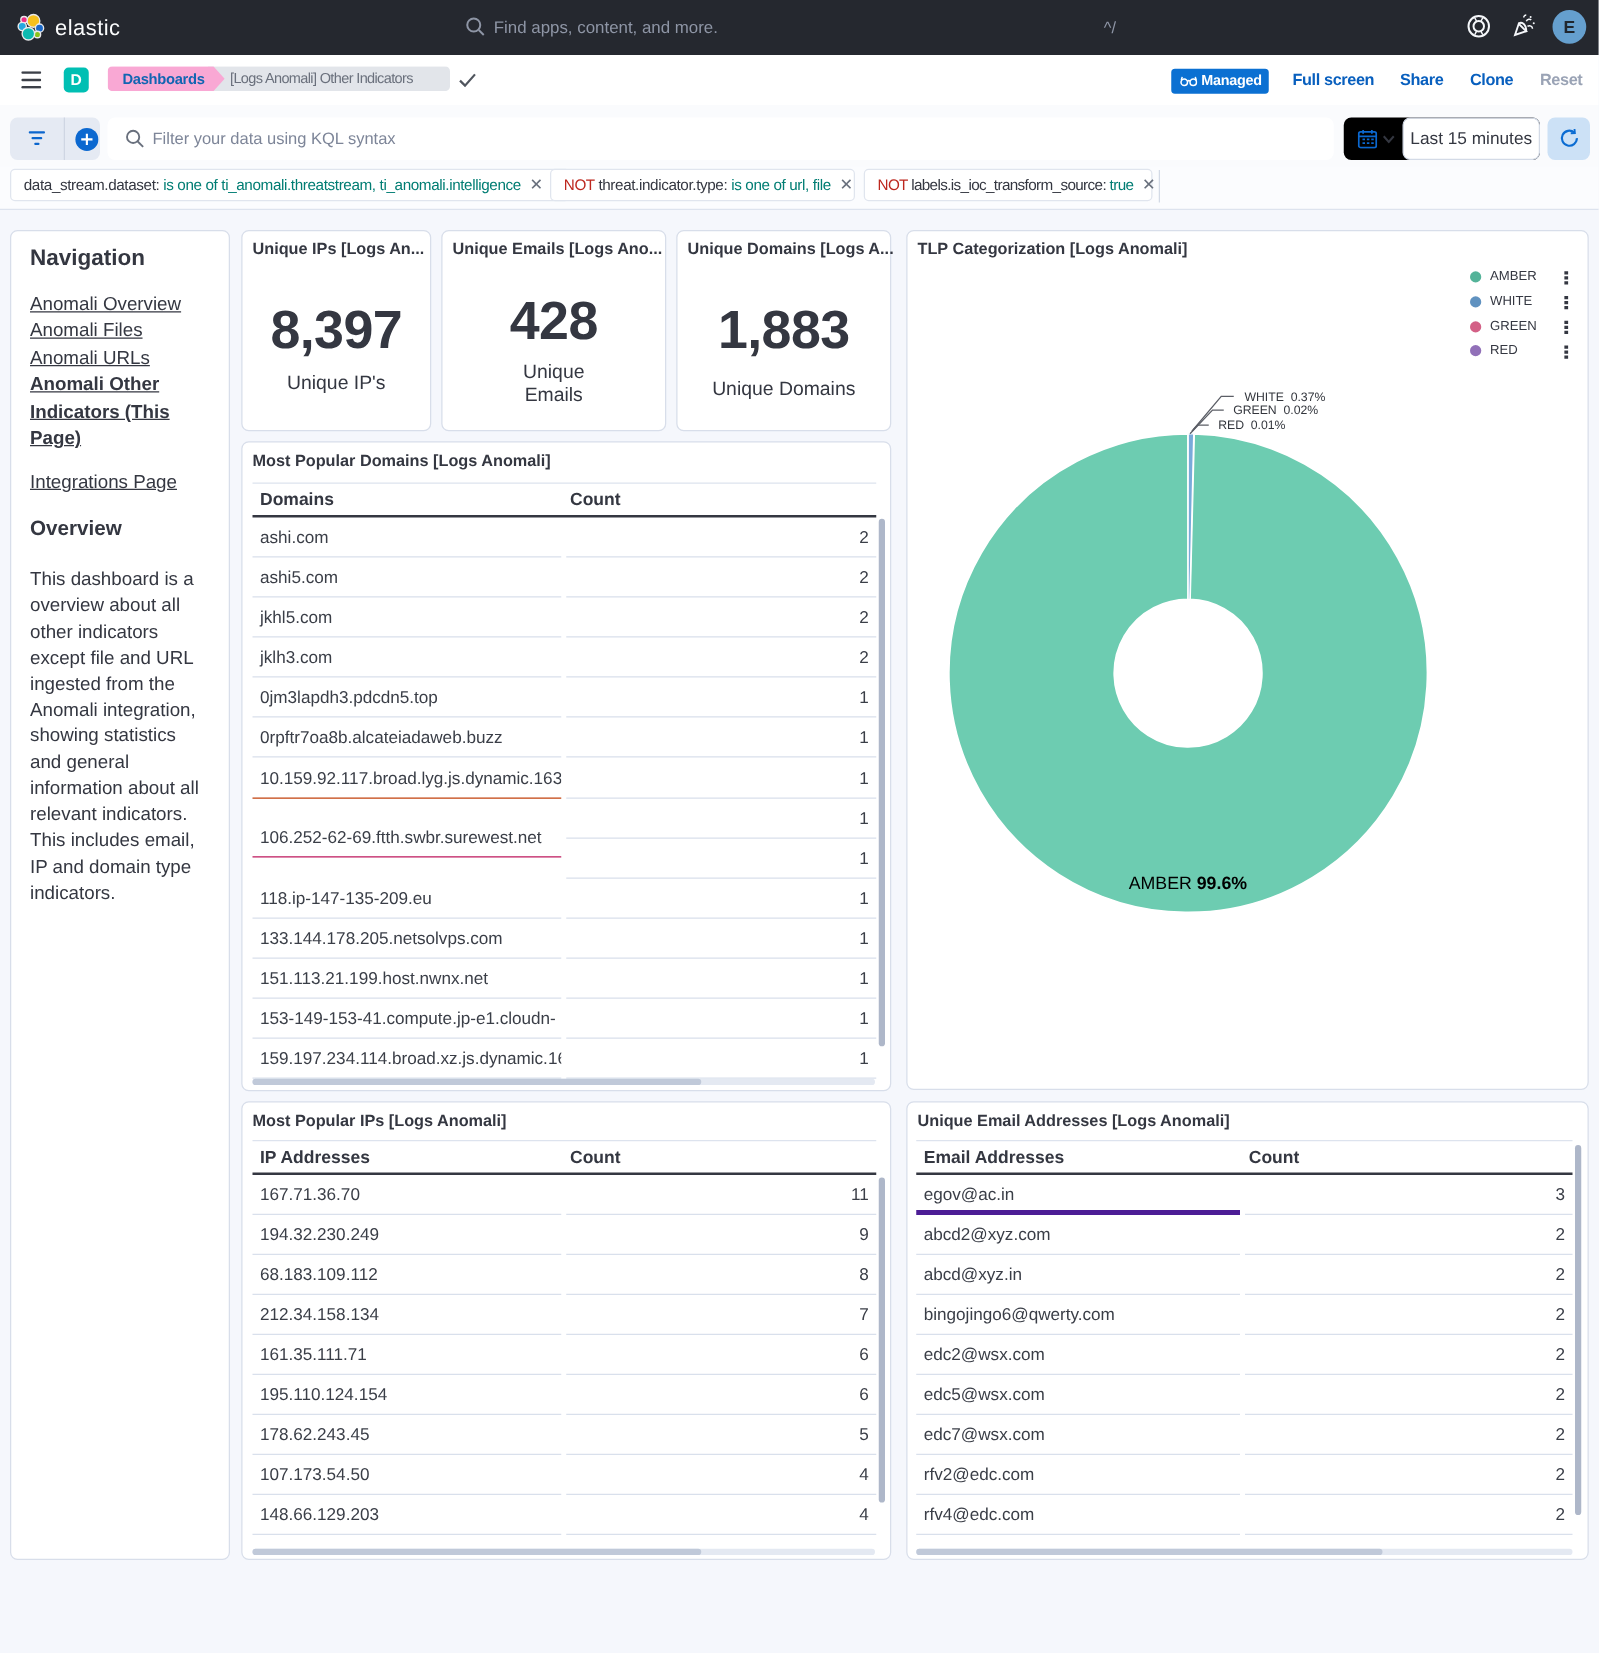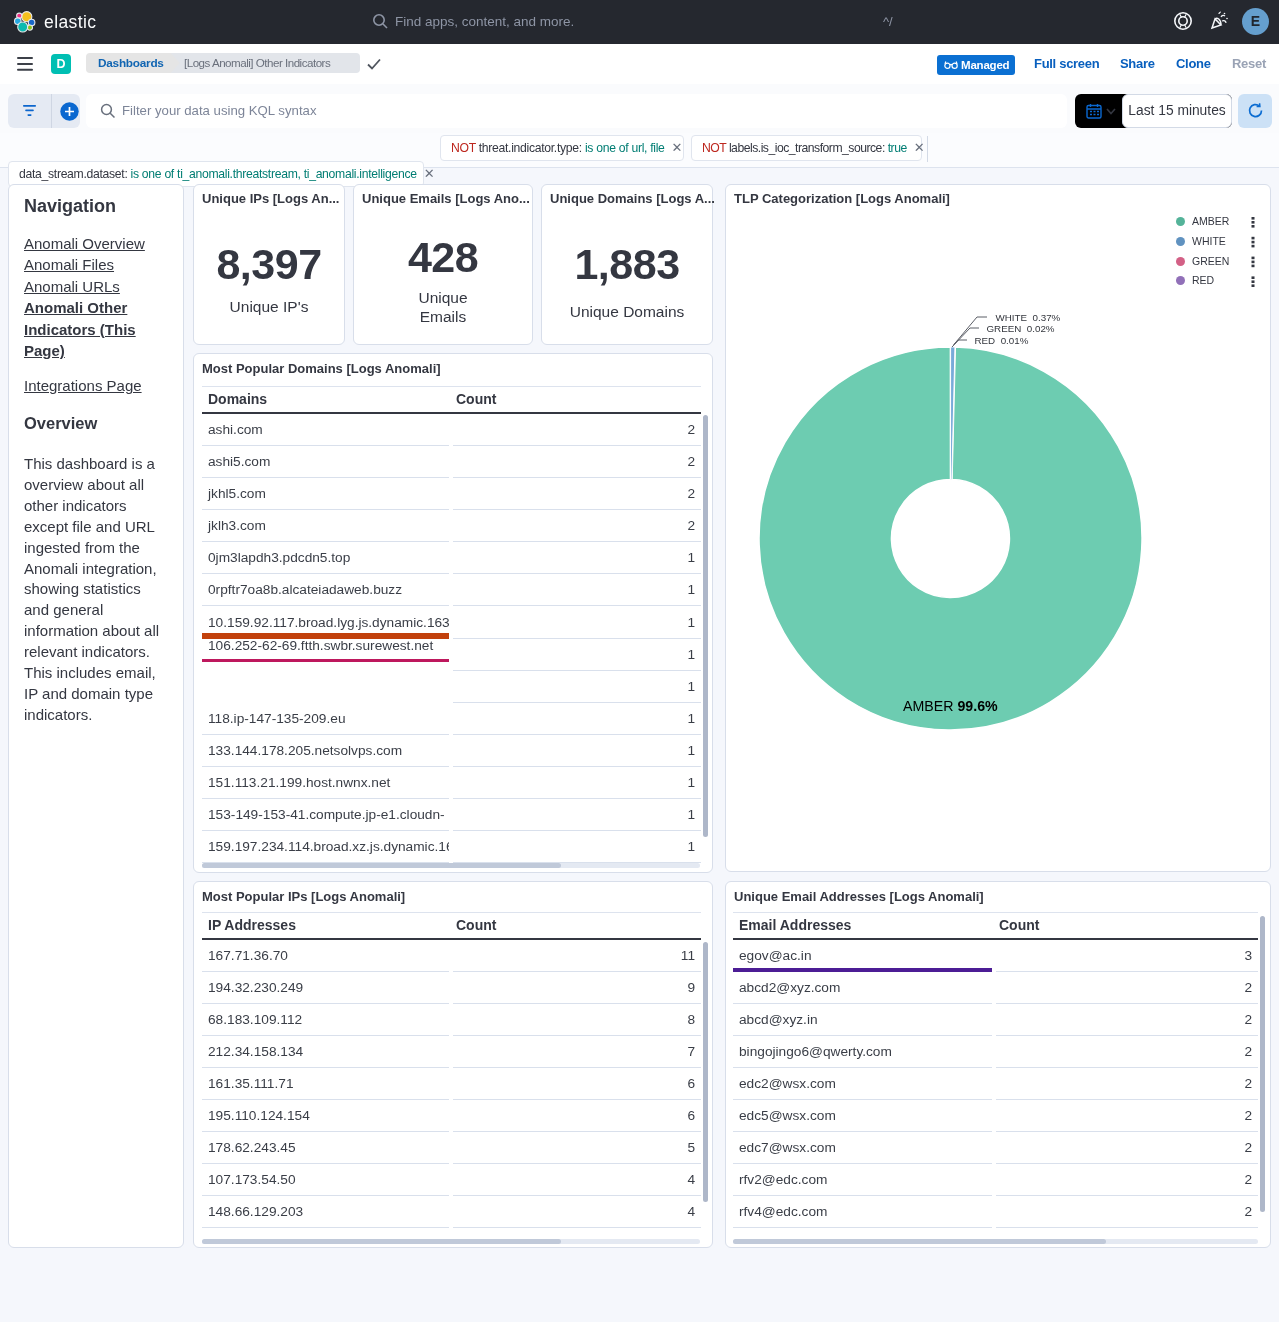--- a/index.html
+++ b/index.html
@@ -6,21 +6,21 @@
 html,body { width:1279px; height:1322px; font-family:"Liberation Sans",sans-serif; background:#f5f7fc; position:relative; overflow:hidden; }
 .abs { position:absolute; }
 
 #hdr { position:absolute; left:0; top:0; width:1279px; height:44px; background:#25282f; }
 #hdr .brand { position:absolute; left:44px; top:12.5px; color:#fbfcfd; font-size:17.5px; font-weight:400; letter-spacing:.4px; line-height:19px; }
 #hdr .ph { position:absolute; left:395px; top:14px; color:#8e95a5; font-size:13.5px; }
 #hdr .slash { position:absolute; left:883px; top:14px; color:#8e95a5; font-size:13px; }
 
 #nav2 { position:absolute; left:0; top:44px; width:1279px; height:40px; background:#fff; }
 .dbadge { position:absolute; left:51px; top:10px; width:20px; height:20px; border-radius:4px; background:#00bfb3; color:#fff; font-size:12.5px; font-weight:700; text-align:center; line-height:20px; }
-.bc1 { position:absolute; left:86px; top:9px; height:20px; background:#e5e5e5; color:#1165b2; font-size:11.8px; font-weight:700; letter-spacing:-0.25px; line-height:20px; padding:0 16px 0 12px; clip-path:polygon(0 0,calc(100% - 9px) 0,100% 50%,calc(100% - 9px) 100%,0 100%); border-radius:4px 0 0 4px; z-index:3; }
+.bc1 { position:absolute; left:86px; top:9px; height:20px; background:#f9a8d4; color:#1165b2; font-size:11.8px; font-weight:700; letter-spacing:-0.25px; line-height:20px; padding:0 16px 0 12px; clip-path:polygon(0 0,calc(100% - 9px) 0,100% 50%,calc(100% - 9px) 100%,0 100%); border-radius:4px 0 0 4px; z-index:3; }
 .bc2 { position:absolute; left:166px; top:9px; width:194px; height:20px; background:#e2e5ea; color:#6a707c; font-size:11.6px; letter-spacing:-0.5px; line-height:20px; padding:0 0 0 18px; border-radius:0 4px 4px 0; clip-path:polygon(0 0,100% 0,100% 100%,0 100%,10px 50%); }
 .mbadge { position:absolute; left:937px; top:11px; width:78px; height:20px; border-radius:3px; background:#0b70d2; color:#fff; font-size:11.5px; font-weight:700; letter-spacing:-0.2px; line-height:20px; padding-left:24px; }
 .tlink { position:absolute; top:12px; font-size:13px; font-weight:700; letter-spacing:-0.3px; color:#085fbe; }
 
 #fbar { position:absolute; left:0; top:84px; width:1279px; height:49px; background:#fafbfd; }
 .fgroup { position:absolute; left:8px; top:10px; width:72px; height:34px; background:#e5eaf3; border-radius:6px; }
 .fgroup .div { position:absolute; left:43px; top:0; width:1px; height:34px; background:#cfd6e3; }
 .kql { position:absolute; left:86px; top:10px; width:981px; height:34px; background:#fff; border-radius:6px; }
 .kql .ph { position:absolute; left:36px; top:9px; font-size:13.2px; color:#7d8598; }
 .tpick { position:absolute; left:1075px; top:10px; width:157px; height:34px; background:#000000; border-radius:6px; }
@@ -131,21 +131,21 @@
   </div>
   <div class="rbtn">
     <svg class="abs" style="left:9px;top:8px" width="17" height="17" viewBox="0 0 17 17" fill="none" stroke="#0b6cd2" stroke-width="1.7">
         <path d="M14.5 8.5 A6 6 0 1 1 12.4 4"></path>
         <path d="M12.6 1.2 L12.9 4.5 L9.6 4.6" stroke-width="1.5"></path>
       </svg>
   </div>
 </div>
 
 <div id="prow">
-  <div class="pill" style="left:8px;width:416px;margin-top:26px;">data_stream.dataset:<span class="g"> is one of ti_anomali.threatstream, ti_anomali.intelligence</span><span class="x">✕</span></div>
+  <div class="pill" style="left:8px;width:448px;">data_stream.dataset:<span class="g"> is one of ti_anomali.threatstream, ti_anomali.intelligence</span><span class="x">✕</span></div>
   <div class="pill" style="left:440px;width:244px;"><span class="r">NOT </span>threat.indicator.type:<span class="g"> is one of url, file</span><span class="x">✕</span></div>
   <div class="pill" style="left:691px;width:231px;letter-spacing:-0.5px;"><span class="r">NOT </span>labels.is_ioc_transform_source:<span class="g"> true</span><span class="x">✕</span></div>
   <div class="abs" style="left:927px;top:3px;width:1px;height:26px;background:#d3dae6;"></div>
 </div>
 
 <div class="panel" id="navpanel" style="left:8px;top:184px;width:176px;height:1064px;font-size:15px;color:#343741;">
   <div class="abs" style="left:15px;top:11px;font-size:18px;font-weight:700;">Navigation</div>
   <div class="abs" style="left:15px;top:48px;line-height:21.4px;text-decoration:underline;">Anomali Overview<br>Anomali Files<br>Anomali URLs<br><b>Anomali Other<br>Indicators (This<br>Page)</b></div>
   <div class="abs" style="left:15px;top:192px;text-decoration:underline;">Integrations Page</div>
   <div class="abs" style="left:15px;top:229px;font-size:16.5px;font-weight:700;">Overview</div>
@@ -239,23 +239,23 @@
   <div class="abs trow-cell" style="left:8px;top:92.0px;width:247px;height:32.1px;line-height:32.1px;border-bottom:1px solid #d9e0ec;padding-left:6px;overflow:hidden;white-space:nowrap;">ashi5.com</div>
   <div class="abs trow-cell" style="left:259px;top:92.0px;width:248px;height:32.1px;line-height:32.1px;border-bottom:1px solid #d9e0ec;padding-right:6px;text-align:right;">2</div>
   <div class="abs trow-cell" style="left:8px;top:124.1px;width:247px;height:32.1px;line-height:32.1px;border-bottom:1px solid #d9e0ec;padding-left:6px;overflow:hidden;white-space:nowrap;">jkhl5.com</div>
   <div class="abs trow-cell" style="left:259px;top:124.1px;width:248px;height:32.1px;line-height:32.1px;border-bottom:1px solid #d9e0ec;padding-right:6px;text-align:right;">2</div>
   <div class="abs trow-cell" style="left:8px;top:156.2px;width:247px;height:32.1px;line-height:32.1px;border-bottom:1px solid #d9e0ec;padding-left:6px;overflow:hidden;white-space:nowrap;">jklh3.com</div>
   <div class="abs trow-cell" style="left:259px;top:156.2px;width:248px;height:32.1px;line-height:32.1px;border-bottom:1px solid #d9e0ec;padding-right:6px;text-align:right;">2</div>
   <div class="abs trow-cell" style="left:8px;top:188.3px;width:247px;height:32.1px;line-height:32.1px;border-bottom:1px solid #d9e0ec;padding-left:6px;overflow:hidden;white-space:nowrap;">0jm3lapdh3.pdcdn5.top</div>
   <div class="abs trow-cell" style="left:259px;top:188.3px;width:248px;height:32.1px;line-height:32.1px;border-bottom:1px solid #d9e0ec;padding-right:6px;text-align:right;">1</div>
   <div class="abs trow-cell" style="left:8px;top:220.4px;width:247px;height:32.1px;line-height:32.1px;border-bottom:1px solid #d9e0ec;padding-left:6px;overflow:hidden;white-space:nowrap;">0rpftr7oa8b.alcateiadaweb.buzz</div>
   <div class="abs trow-cell" style="left:259px;top:220.4px;width:248px;height:32.1px;line-height:32.1px;border-bottom:1px solid #d9e0ec;padding-right:6px;text-align:right;">1</div>
-  <div class="abs trow-cell" style="left:8px;top:252.5px;width:247px;height:32.1px;line-height:32.1px;border-bottom:6px solid #c2410c;padding-left:6px;overflow:hidden;white-space:nowrap;">10.159.92.117.broad.lyg.js.dynamic.163</div>
+  <div class="abs trow-cell" style="left:8px;top:252.5px;width:247px;height:32.1px;line-height:32.1px;border-bottom:1px solid #c2410c;padding-left:6px;overflow:hidden;white-space:nowrap;">10.159.92.117.broad.lyg.js.dynamic.163</div>
   <div class="abs trow-cell" style="left:259px;top:252.5px;width:248px;height:32.1px;line-height:32.1px;border-bottom:1px solid #d9e0ec;padding-right:6px;text-align:right;">1</div>
-  <div class="abs trow-cell" style="left:8px;top:276px;width:247px;height:32.1px;line-height:32.1px;border-bottom:3px solid #be185d;padding-left:6px;overflow:hidden;white-space:nowrap;">106.252-62-69.ftth.swbr.surewest.net</div>
+  <div class="abs trow-cell" style="left:8px;top:300px;width:247px;height:32.1px;line-height:32.1px;border-bottom:1px solid #be185d;padding-left:6px;overflow:hidden;white-space:nowrap;">106.252-62-69.ftth.swbr.surewest.net</div>
   <div class="abs trow-cell" style="left:259px;top:284.6px;width:248px;height:32.1px;line-height:32.1px;border-bottom:1px solid #d9e0ec;padding-right:6px;text-align:right;">1</div>
   <div class="abs trow-cell" style="left:259px;top:316.7px;width:248px;height:32.1px;line-height:32.1px;border-bottom:1px solid #d9e0ec;padding-right:6px;text-align:right;">1</div>
   <div class="abs trow-cell" style="left:8px;top:348.8px;width:247px;height:32.1px;line-height:32.1px;border-bottom:1px solid #d9e0ec;padding-left:6px;overflow:hidden;white-space:nowrap;">118.ip-147-135-209.eu</div>
   <div class="abs trow-cell" style="left:259px;top:348.8px;width:248px;height:32.1px;line-height:32.1px;border-bottom:1px solid #d9e0ec;padding-right:6px;text-align:right;">1</div>
   <div class="abs trow-cell" style="left:8px;top:380.9px;width:247px;height:32.1px;line-height:32.1px;border-bottom:1px solid #d9e0ec;padding-left:6px;overflow:hidden;white-space:nowrap;">133.144.178.205.netsolvps.com</div>
   <div class="abs trow-cell" style="left:259px;top:380.9px;width:248px;height:32.1px;line-height:32.1px;border-bottom:1px solid #d9e0ec;padding-right:6px;text-align:right;">1</div>
   <div class="abs trow-cell" style="left:8px;top:413.0px;width:247px;height:32.1px;line-height:32.1px;border-bottom:1px solid #d9e0ec;padding-left:6px;overflow:hidden;white-space:nowrap;">151.113.21.199.host.nwnx.net</div>
   <div class="abs trow-cell" style="left:259px;top:413.0px;width:248px;height:32.1px;line-height:32.1px;border-bottom:1px solid #d9e0ec;padding-right:6px;text-align:right;">1</div>
   <div class="abs trow-cell" style="left:8px;top:445.1px;width:247px;height:32.1px;line-height:32.1px;border-bottom:1px solid #d9e0ec;padding-left:6px;overflow:hidden;white-space:nowrap;">153-149-153-41.compute.jp-e1.cloudn​-</div>
   <div class="abs trow-cell" style="left:259px;top:445.1px;width:248px;height:32.1px;line-height:32.1px;border-bottom:1px solid #d9e0ec;padding-right:6px;text-align:right;">1</div>

